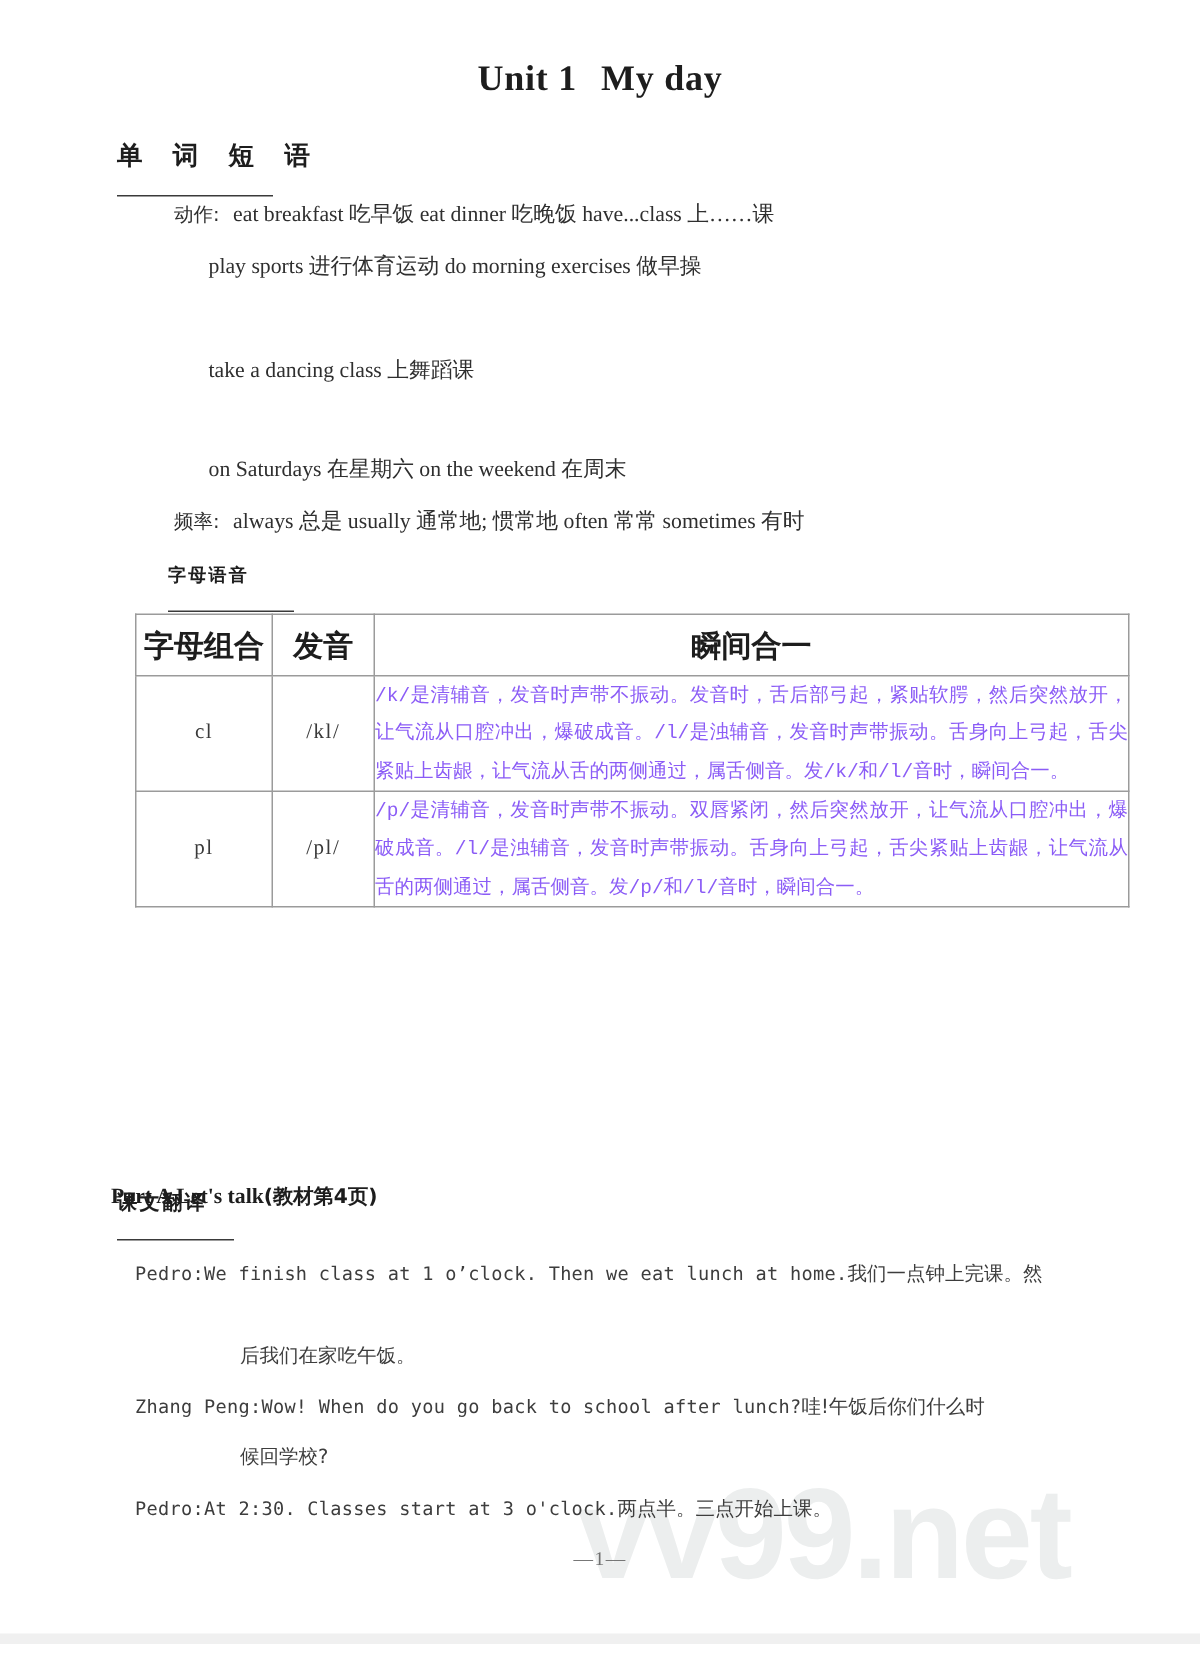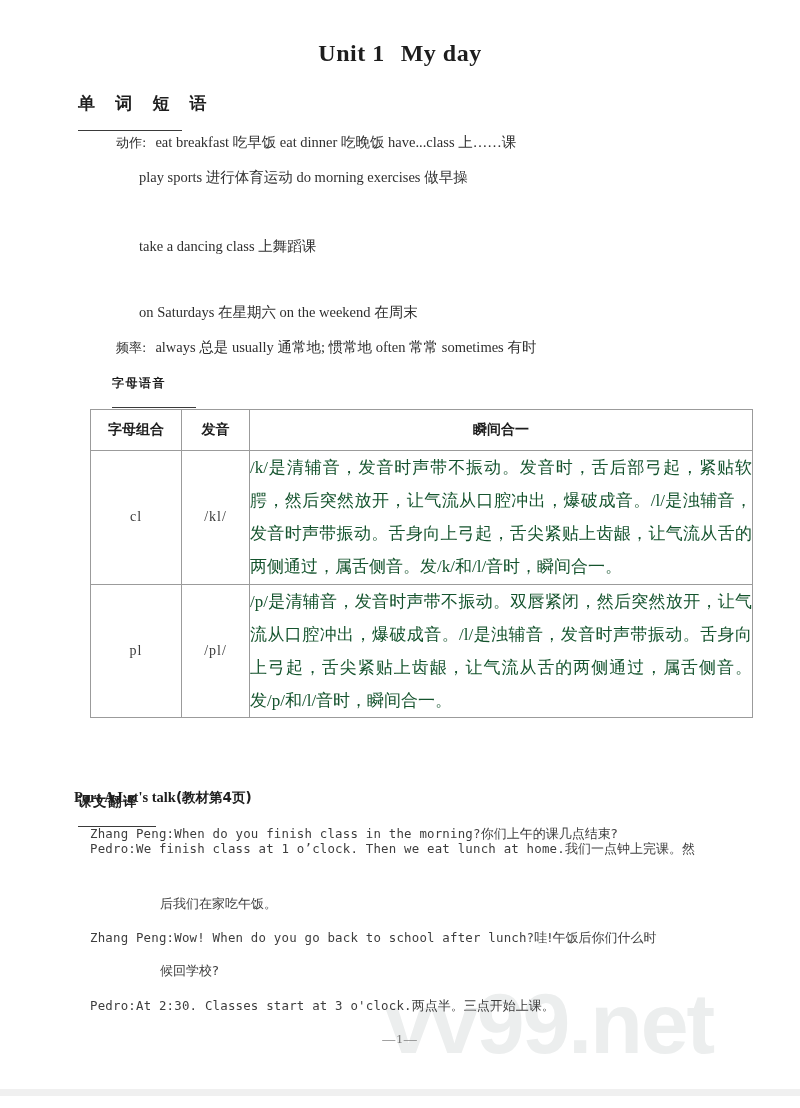--- a/index.html
+++ b/index.html
@@ -100,40 +100,40 @@
     table-layout: fixed;
   }
   #phonics-table td, #phonics-table th {
     border: 1px solid #9b9b9b;
     padding: 0;
     vertical-align: middle;
   }
   #phonics-table th {
     height: 40px;
     font-family: "DejaVu Sans", "Liberation Sans", sans-serif;
-    font-size: 14px;
+    font-size: 20px;
     font-weight: bold;
     color: #1d1d1d;
     text-align: center;
   }
   .col-combo { width: 91px; }
   .col-sound { width: 68px; }
   .col-desc  { width: 503px; }
   td.cell-combo, td.cell-sound {
     text-align: center;
     font-family: "Liberation Serif", "DejaVu Serif", serif;
     font-size: 14px;
     color: #3a3a3a;
     letter-spacing: 1px;
   }
   td.cell-desc {
-    font-family: Liberation Serif, serif;
-    font-size: 17px;
+    font-family: Liberation Mono, monospace;
+    font-size: 13px;
     line-height: 1.95;
-    color: #14532d;
+    color: #8b5cf6;
     padding: 7px 9px 7px 9px;
     text-align: justify;
     text-justify: inter-ideograph;
   }
 
   
   #part-label {
     position: absolute;
     left: 74px;
     top: 789px;
@@ -251,23 +251,20 @@
   </table>
 
   <div class="sec-head" id="head-trans">
     <span class="ul">课文翻译</span>
   </div>
 
   <div id="part-label">
     <span>Part  A  Let's  talk</span><span class="cjk">(教材第4页)</span>
   </div>
 
-  <div class="dlg" id="d1">
-    <span>Zhang Peng:</span><span>When do you finish class in the morning?</span><span class="cjk">你们上午的课几点结束?</span>
-  </div>
 
   <div class="dlg" id="d2">
     <span>Pedro:</span><span>We finish class at 1 o’clock. Then we eat lunch at home.</span><span class="cjk">我们一点钟上完课。然</span>
   </div>
   <div class="dlg" id="d2b">
     <span class="cjk">后我们在家吃午饭。</span>
   </div>
 
   <div class="dlg" id="d3">
     <span>Zhang Peng:</span><span>Wow! When do you go back to school after lunch?</span><span class="cjk">哇!午饭后你们什么时</span>

